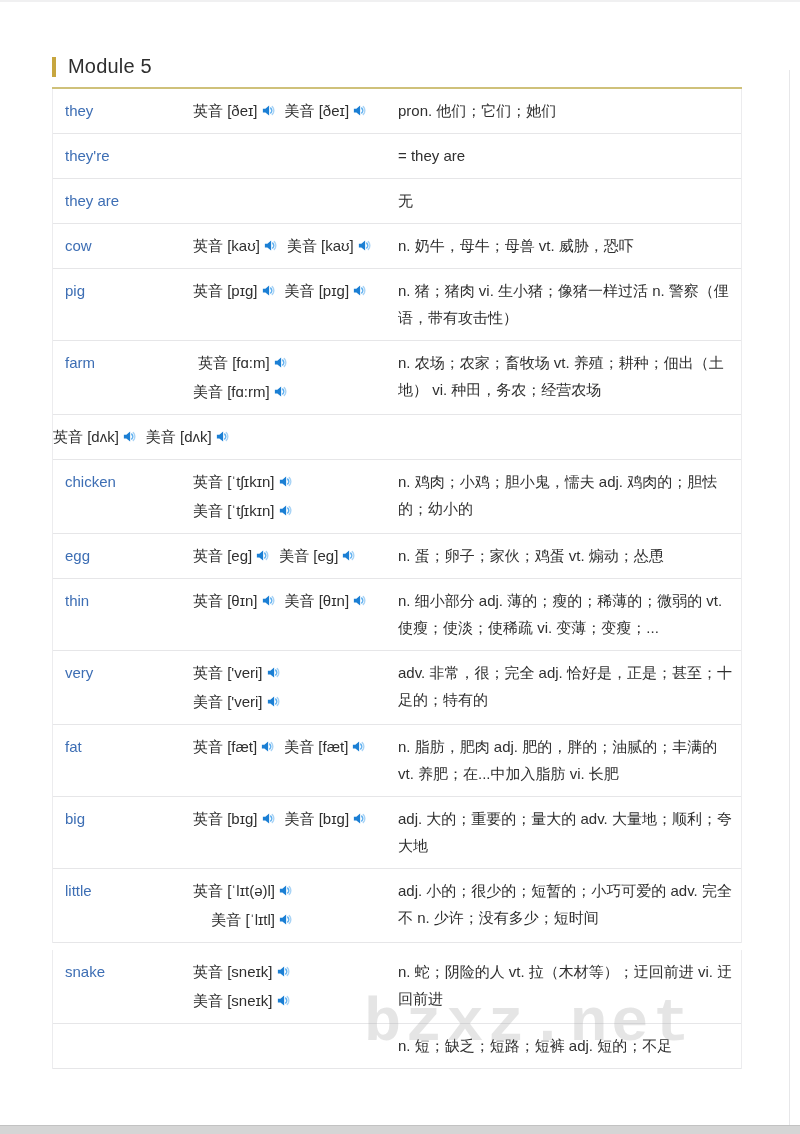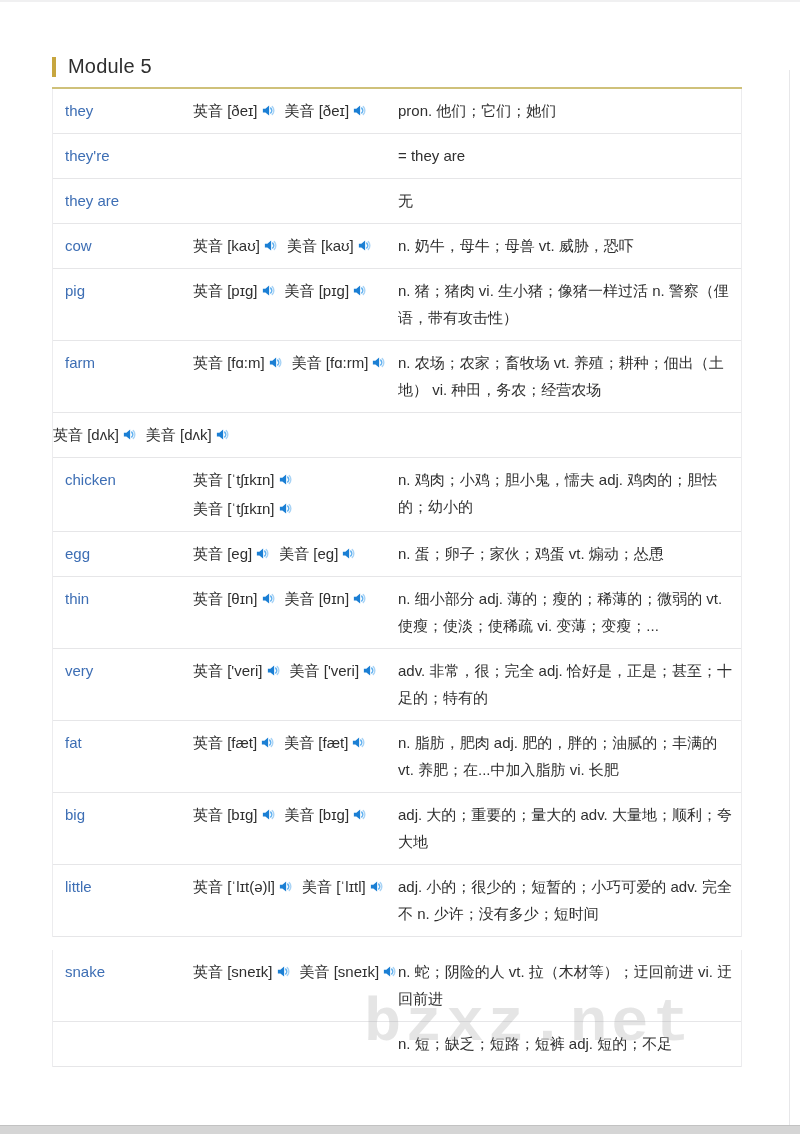--- a/index.html
+++ b/index.html
@@ -18,21 +18,21 @@
 
   .module-header{display:flex;align-items:center;gap:12px;padding-bottom:9px;border-bottom:2px solid #cfc17a;}
   .gold-bar{width:4px;height:20px;background:#c7a63f;flex:0 0 auto;}
   .module-title{font-size:20px;font-weight:400;color:#2e2e2e;letter-spacing:0.2px;}
 
   .vtable{border-left:1px solid #ececee;border-right:1px solid #ececee;}
   .row{display:flex;align-items:flex-start;border-bottom:1px solid #e6e6e8;padding:8px 0 9px 0;}
   .cell{font-size:15px;line-height:27px;}
   .cell.word{width:128px;padding-left:12px;color:#3d6eb4;flex:0 0 auto;}
   .cell.pron{width:205px;flex:0 0 auto;display:flex;flex-wrap:wrap;column-gap:9px;row-gap:2px;align-content:flex-start;align-items:flex-end;}
-  .cell.pron.stacked{flex-direction:row;}
+  .cell.pron.stacked{flex-direction:column;}
   .pseg{display:inline-flex;align-items:center;white-space:nowrap;color:#2f2f2f;}
   .spk{display:inline-flex;align-items:center;margin-left:3px;cursor:pointer;}
   .spk svg{display:block;}
   .cell.def{flex:1 1 auto;padding-right:8px;color:#2f2f2f;}
 
   .watermark{
     position:absolute;left:364px;top:988px;z-index:5;pointer-events:none;
     font-size:62px;font-weight:700;letter-spacing:4px;
     color:rgba(170,170,170,0.30);white-space:nowrap;font-family:Liberation Mono, monospace;
   }

